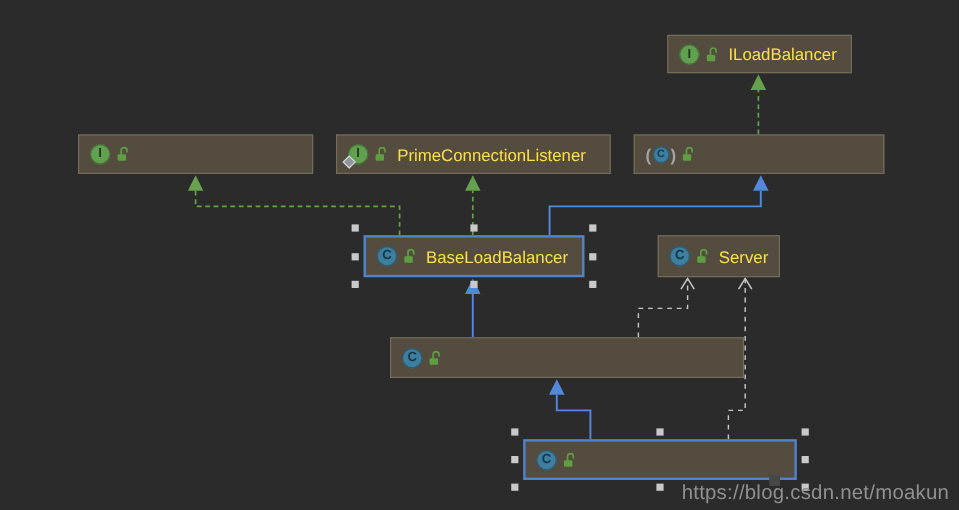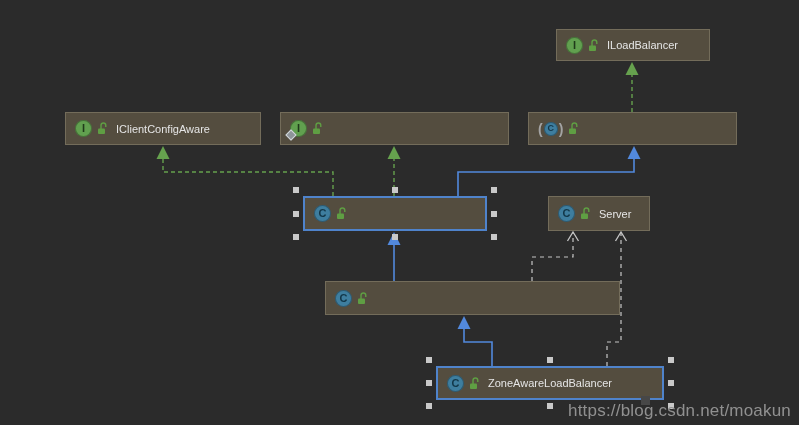--- a/index.html
+++ b/index.html
@@ -8,21 +8,21 @@
     background:#2b2b2b;
     font-family:"Liberation Sans", sans-serif;
   }
   #edges { position:absolute; left:0; top:0; z-index:1; }
   .node {
     position:absolute; box-sizing:border-box; z-index:2;
     background:#544d3f; border:1px solid #736c5a;
     display:flex; align-items:center; padding:0 9px; gap:7px;
   }
   .node.selected { border:2px solid #4f83cb; }
-  .node .label { color:#e5e5e5; font-size:11px; white-space:nowrap; }
+  .node .label { color:#fde047; font-size:14px; white-space:nowrap; }
   .icon-wrap { position:relative; display:flex; align-items:center; flex:0 0 auto; }
   .circle {
     width:17px; height:17px; border-radius:50%;
     display:flex; align-items:center; justify-content:center;
     font-weight:bold; font-size:11px; line-height:1;
     box-shadow: inset 0 0 0 1px rgba(0,0,0,.28);
   }
   .circle.class { background:#3e7e9f; color:#123749; }
   .circle.interface { background:#61a04f; color:#1f3a1a; }
   .abstract-wrap { display:flex; align-items:center; gap:1px; }
@@ -90,32 +90,32 @@
   </div>
 
   <div class="node" id="node-iclientconfigaware">
     <span class="icon-wrap">
         <span class="circle interface">I</span>
       </span>
     <svg class="lock" width="12" height="13" viewBox="0 0 12 13">
         <path d="M4 7 V3.4 a2.4 2.4 0 0 1 4.8 0 V5" fill="none" stroke="#5f9e43" stroke-width="1.4"></path>
         <rect x="1" y="6.6" width="7" height="5.4" rx="1" fill="#5f9e43"></rect>
       </svg>
-    <span class="label">IClientConfigAware</span>
   </div>
 
   <div class="node" id="node-primeconnectionlistener">
     <span class="icon-wrap">
       <span class="circle interface">I</span>
       <span class="diamond-badge"></span>
     </span>
     <svg class="lock" width="12" height="13" viewBox="0 0 12 13">
         <path d="M4 7 V3.4 a2.4 2.4 0 0 1 4.8 0 V5" fill="none" stroke="#5f9e43" stroke-width="1.4"></path>
         <rect x="1" y="6.6" width="7" height="5.4" rx="1" fill="#5f9e43"></rect>
       </svg>
+    <span class="label">PrimeConnectionListener</span>
   </div>
 
   <div class="node" id="node-abstractloadbalancer">
     <span class="icon-wrap abstract-wrap">
       <span class="paren">(</span>
         <span class="circle class">C</span>
         <span class="paren">)</span>
     </span>
     <svg class="lock" width="12" height="13" viewBox="0 0 12 13">
         <path d="M4 7 V3.4 a2.4 2.4 0 0 1 4.8 0 V5" fill="none" stroke="#5f9e43" stroke-width="1.4"></path>
@@ -124,20 +124,21 @@
   </div>
 
   <div class="node selected" id="node-baseloadbalancer">
     <span class="icon-wrap">
         <span class="circle class">C</span>
       </span>
     <svg class="lock" width="12" height="13" viewBox="0 0 12 13">
         <path d="M4 7 V3.4 a2.4 2.4 0 0 1 4.8 0 V5" fill="none" stroke="#5f9e43" stroke-width="1.4"></path>
         <rect x="1" y="6.6" width="7" height="5.4" rx="1" fill="#5f9e43"></rect>
       </svg>
+    <span class="label">BaseLoadBalancer</span>
   </div>
 
   <div class="node" id="node-server">
     <span class="icon-wrap">
         <span class="circle class">C</span>
       </span>
     <svg class="lock" width="12" height="13" viewBox="0 0 12 13">
         <path d="M4 7 V3.4 a2.4 2.4 0 0 1 4.8 0 V5" fill="none" stroke="#5f9e43" stroke-width="1.4"></path>
         <rect x="1" y="6.6" width="7" height="5.4" rx="1" fill="#5f9e43"></rect>
       </svg>
@@ -155,21 +156,20 @@
   </div>
 
   <div class="node selected" id="node-zoneawareloadbalancer">
     <span class="icon-wrap">
         <span class="circle class">C</span>
       </span>
     <svg class="lock" width="12" height="13" viewBox="0 0 12 13">
         <path d="M4 7 V3.4 a2.4 2.4 0 0 1 4.8 0 V5" fill="none" stroke="#5f9e43" stroke-width="1.4"></path>
         <rect x="1" y="6.6" width="7" height="5.4" rx="1" fill="#5f9e43"></rect>
       </svg>
-    <span class="label">ZoneAwareLoadBalancer</span>
   </div>
 
   <div id="watermark">https://blog.csdn.net/moakun</div>
   <div id="watermark-square"></div>
 
 <div class="handle" style="left: 293px; top: 187px;"></div>
     <div class="handle" style="left: 293px; top: 210.5px;"></div>
     <div class="handle" style="left: 293px; top: 234px;"></div>
     <div class="handle" style="left: 392px; top: 187px;"></div>
     <div class="handle" style="left: 392px; top: 234px;"></div>

